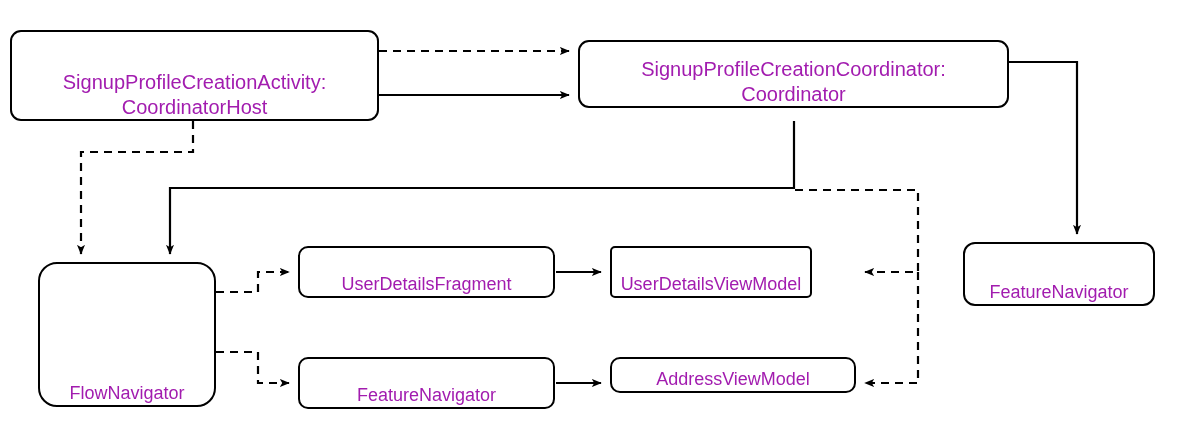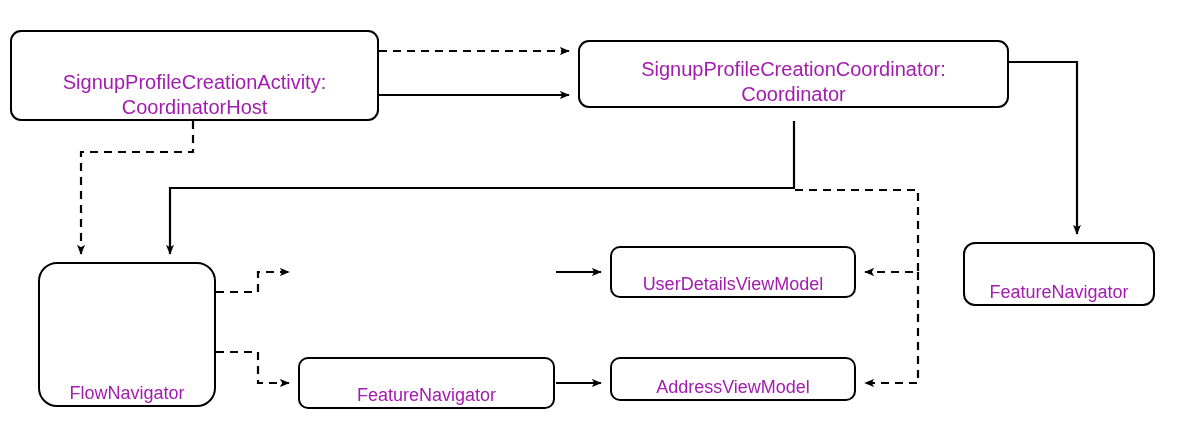--- a/index.html
+++ b/index.html
@@ -60,31 +60,31 @@
     left: 38px; top: 262px; width: 178px; height: 145px;
     border-radius: 19px;
     font-size: 18px;
   }
   .n-userdetailsfragment {
     left: 298px; top: 246px; width: 257px; height: 52px;
     border-radius: 10px;
     font-size: 18px;
   }
   .n-userdetailsviewmodel {
-    left: 610px; top: 246px; width: 246px; height: 52px;
-    border-radius: 10px;
+    left: 610px; top: 246px; width: 202px; height: 52px;
+    border-radius: 5px;
     font-size: 18px;
   }
   .n-addressfragment {
     left: 298px; top: 357px; width: 257px; height: 52px;
     border-radius: 10px;
     font-size: 18px;
   }
   .n-addressviewmodel {
-    left: 610px; top: 357px; width: 246px; height: 44px;
+    left: 610px; top: 357px; width: 246px; height: 36px;
     border-radius: 10px;
     font-size: 18px;
   }
   .n-featurenavigator {
     left: 963px; top: 242px; width: 192px; height: 64px;
     border-radius: 12px;
     font-size: 18px;
   }
   .edge-path {
     fill: none;
@@ -137,20 +137,23 @@
 
   <div class="node n-coordinator">
     <span class="node-label">SignupProfileCreationCoordinator:
 Coordinator</span>
   </div>
 
   <div class="node n-flownavigator">
     <span class="node-label">FlowNavigator</span>
   </div>
 
+  <div class="node n-userdetailsfragment">
+    <span class="node-label">UserDetailsFragment</span>
+  </div>
 
   <div class="node n-userdetailsviewmodel">
     <span class="node-label">UserDetailsViewModel</span>
   </div>
 
   <div class="node n-addressfragment">
     <span class="node-label">FeatureNavigator</span>
   </div>
 
   <div class="node n-addressviewmodel">

